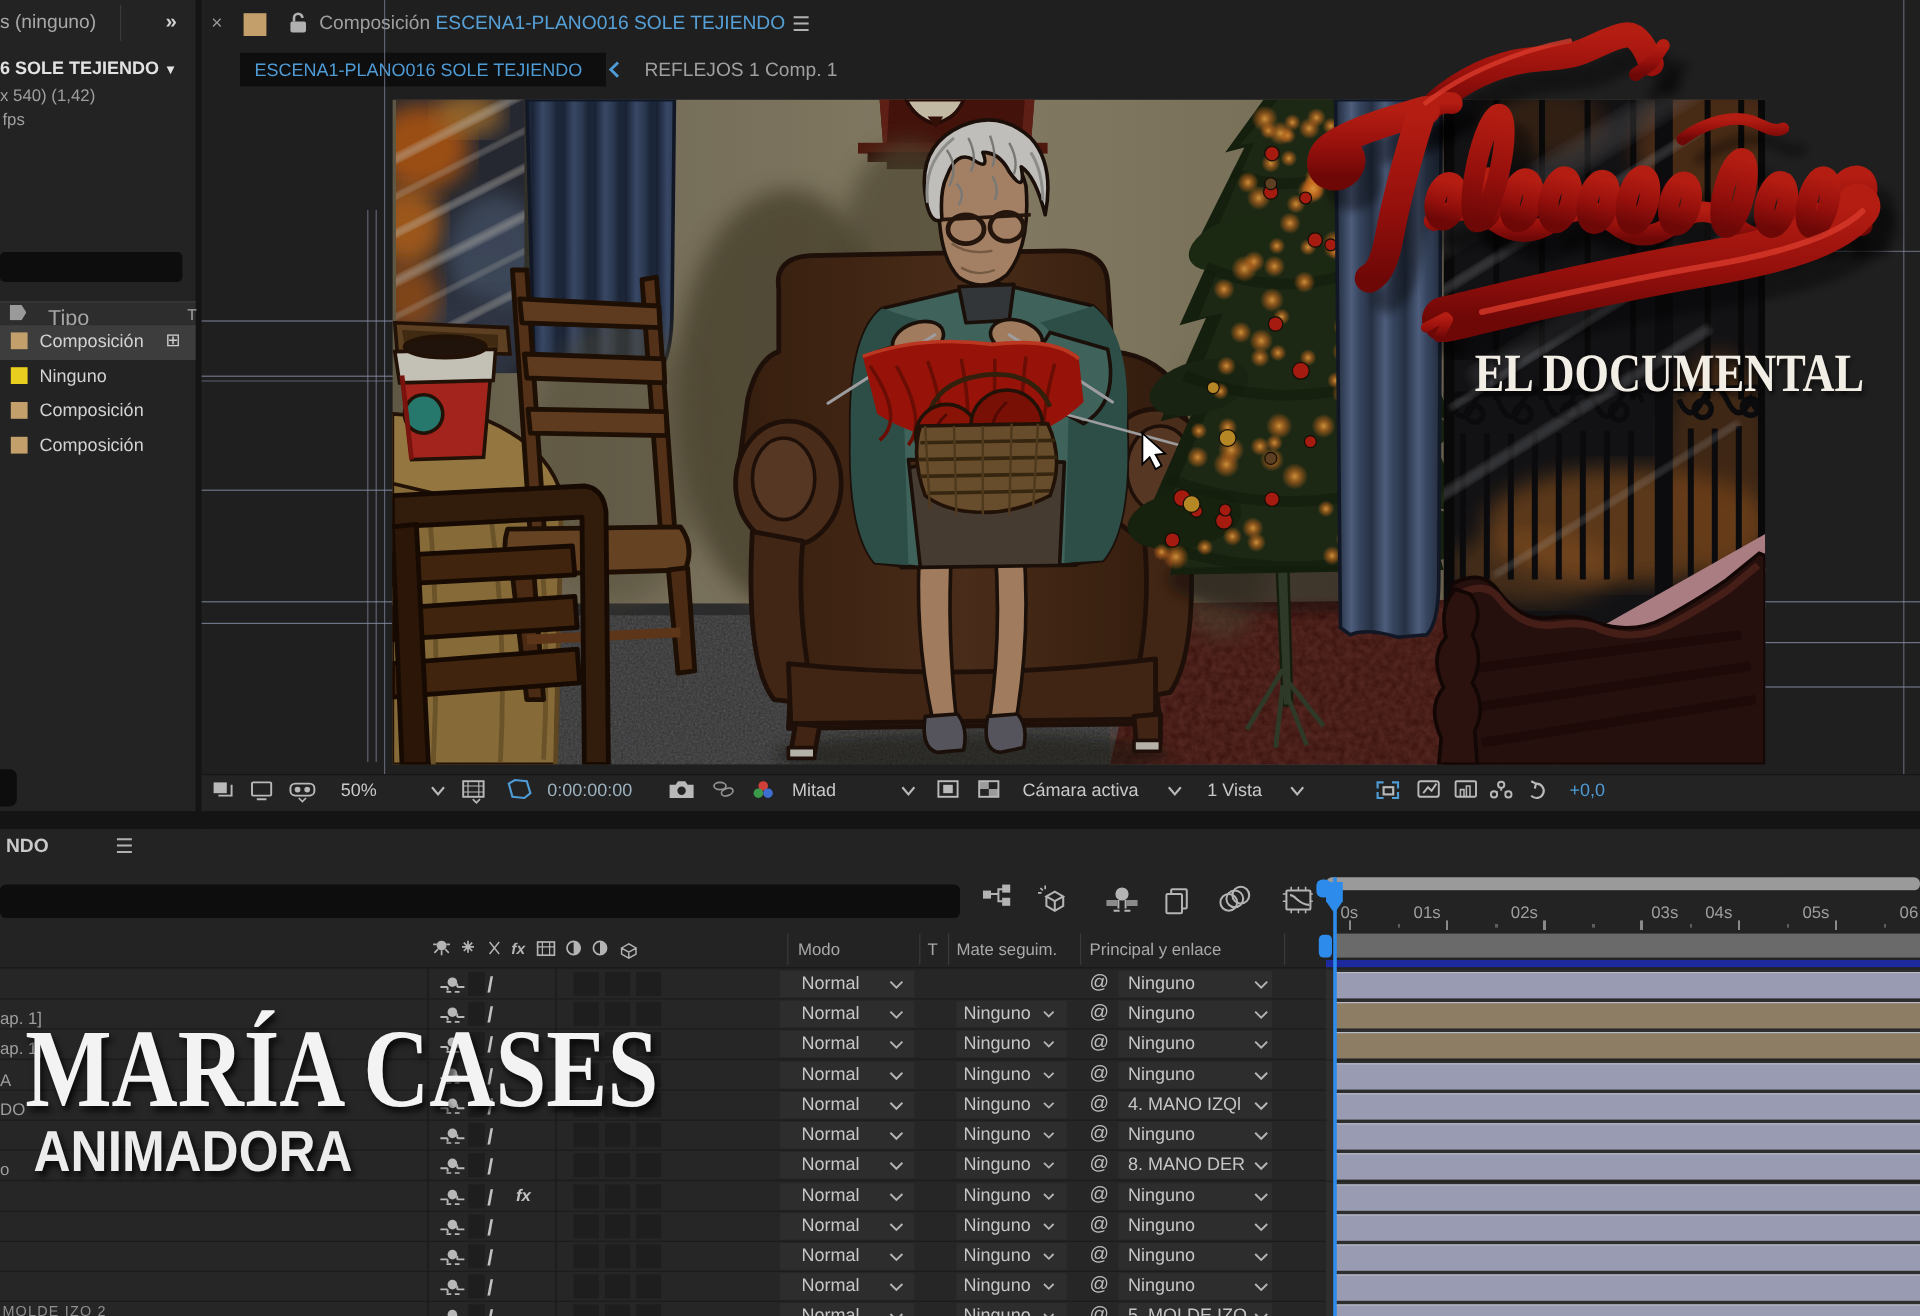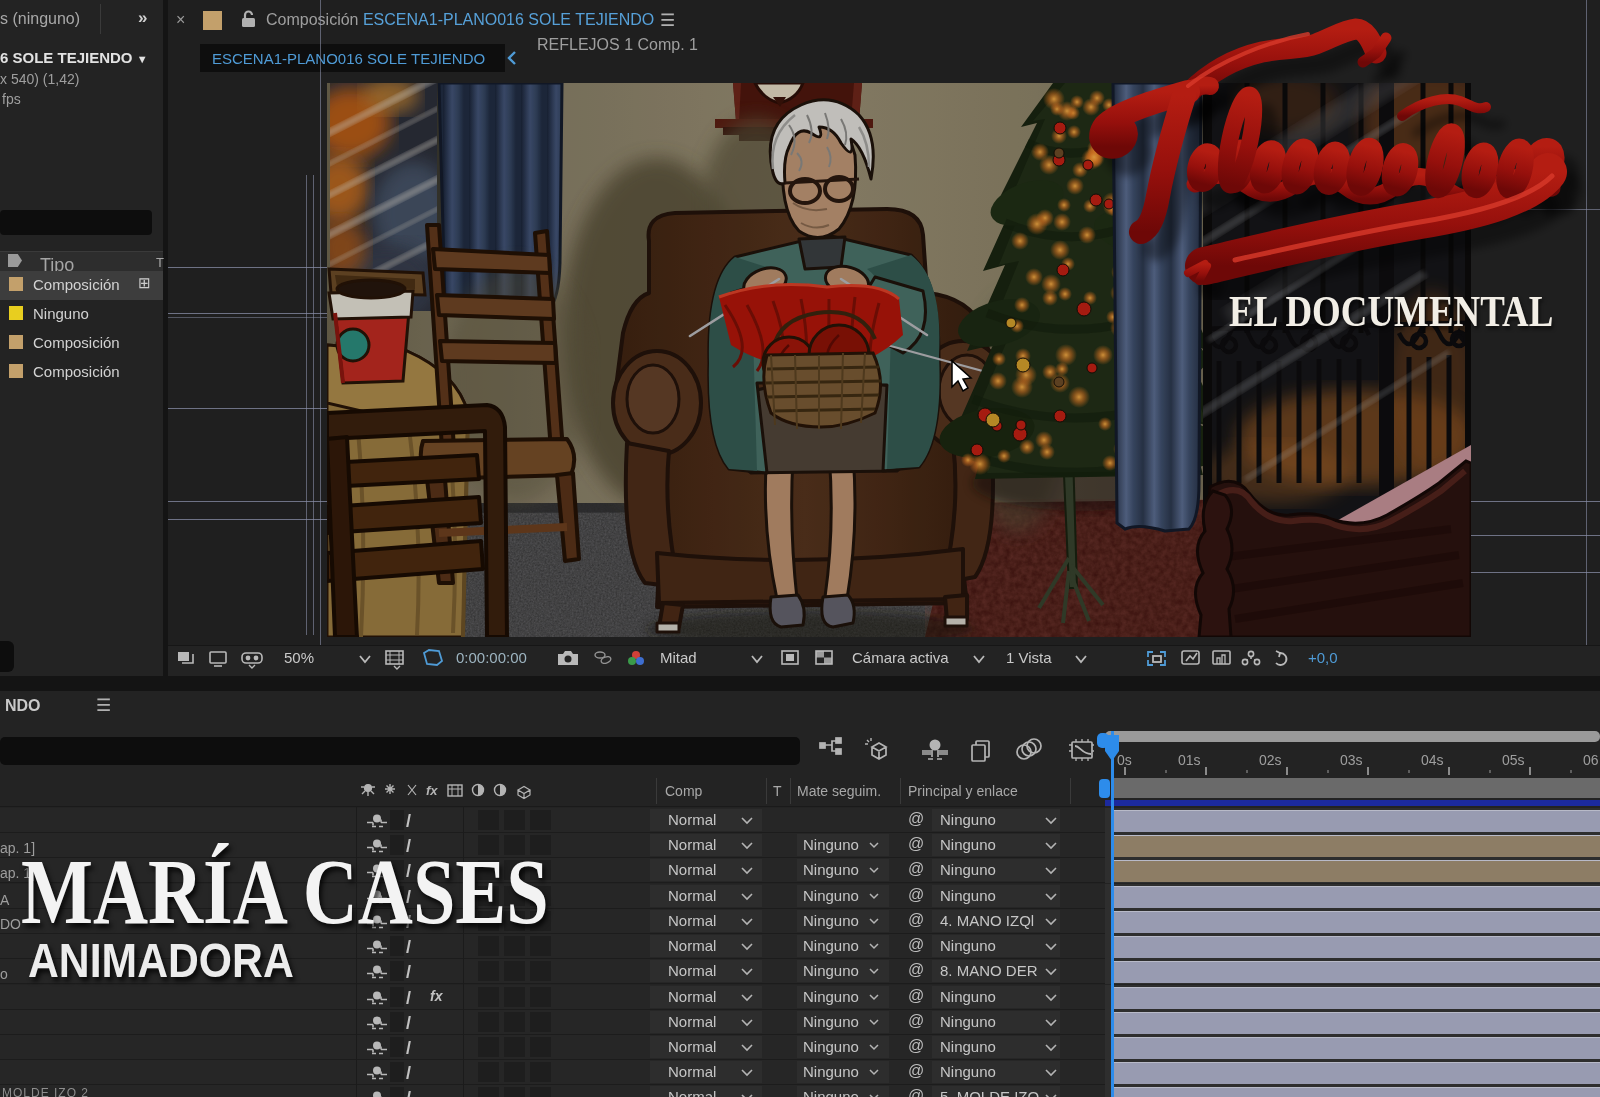--- a/index.html
+++ b/index.html
@@ -50,21 +50,21 @@
     <path d="M5,9 V6 a3.5,3.5 0 0 1 7,0" fill="none" stroke="#b0b0b0" stroke-width="2.2"></path>
   </svg>
   <div class="abs txt" style="left:266px;top:11px;font-size:16px;color:#9f9f9f;">Composición <span style="color:#56a0d8;">ESCENA1-PLANO016 SOLE TEJIENDO</span></div>
   <div class="abs txt" style="left:660px;top:10px;font-size:17px;color:#b0b0b0;">☰</div>
 
   <div class="abs" style="left:200px;top:44px;width:305px;height:28px;background:#0e0e0e;"></div>
   <div class="abs txt" style="left:212px;top:50px;font-size:15px;color:#4f9bd6;">ESCENA1-PLANO016 SOLE TEJIENDO</div>
   <svg class="abs" style="left:505px;top:50px;" width="14" height="16" viewBox="0 0 14 16">
       <path d="M10,2 L4,8 L10,14" fill="none" stroke="#4f9bd6" stroke-width="2.4"></path>
     </svg>
-  <div class="abs txt" style="left:537px;top:36px;font-size:16px;color:#9f9f9f;">REFLEJOS 1 Comp. 1</div>
+  <div class="abs txt" style="left:537px;top:50px;font-size:16px;color:#9f9f9f;">REFLEJOS 1 Comp. 1</div>
 
   <div class="abs" style="left:168px;top:267px;width:160px;height:1px;background:#8a8fa8;opacity:.75;"></div>
   <div class="abs" style="left:168px;top:313px;width:160px;height:1px;background:#8a8fa8;opacity:.75;"></div>
   <div class="abs" style="left:168px;top:317px;width:160px;height:1px;background:#8a8fa8;opacity:.5;"></div>
   <div class="abs" style="left:168px;top:408px;width:160px;height:1px;background:#8a8fa8;opacity:.75;"></div>
   <div class="abs" style="left:168px;top:501px;width:160px;height:1px;background:#8a8fa8;opacity:.75;"></div>
   <div class="abs" style="left:168px;top:519px;width:160px;height:1px;background:#8a8fa8;opacity:.75;"></div>
   <div class="abs" style="left:306px;top:175px;width:1px;height:460px;background:#8a8fa8;opacity:.6;"></div>
   <div class="abs" style="left:313px;top:175px;width:1px;height:460px;background:#8a8fa8;opacity:.6;"></div>
   <div class="abs" style="left:320px;top:0px;width:1px;height:645px;background:#8a8fa8;opacity:.6;"></div>
@@ -603,21 +603,21 @@
       <path d="M265,11 C270,11 272,19 281,19" stroke-width="1.8"></path>
       <path d="M266,4 v3 M272,4 v3 M278,4 v3 M266,23 v3 M272,23 v3 M278,23 v3 M259,10 h3 M259,16 h3 M284,10 h-2 M284,16 h-2" stroke-width="1.3"></path>
     </g>
   </svg>
 
   <div class="abs" style="left:1105px;top:731px;width:495px;height:11px;background:#9a9a9a;border-radius:5px;"></div>
   <div class="abs" style="left:1105px;top:742px;width:495px;height:33px;background:#232323;"></div>
   <div class="abs txt" style="left:1117px;top:752px;font-size:14px;color:#9e9e9e;">0s</div>
   <div class="abs txt" style="left:1178px;top:752px;font-size:14px;color:#9e9e9e;">01s</div>
   <div class="abs txt" style="left:1259px;top:752px;font-size:14px;color:#9e9e9e;">02s</div>
-  <div class="abs txt" style="left:1340px;top:752px;font-size:14px;color:#9e9e9e;">03s</div>
+  <div class="abs txt" style="left:1376px;top:752px;font-size:14px;color:#9e9e9e;">03s</div>
   <div class="abs txt" style="left:1421px;top:752px;font-size:14px;color:#9e9e9e;">04s</div>
   <div class="abs txt" style="left:1502px;top:752px;font-size:14px;color:#9e9e9e;text-align:right;">05s</div>
   <div class="abs txt" style="left:1583px;top:752px;font-size:14px;color:#9e9e9e;">06</div>
   <div class="abs" style="left:1124px;top:767px;width:476px;height:8px;background-image:repeating-linear-gradient(to right,#8a8a8a 0 2px,transparent 2px 81px);"></div>
   <div class="abs" style="left:1165px;top:770px;width:435px;height:3px;background-image:repeating-linear-gradient(to right,#5e5e5e 0 2px,transparent 2px 81px);"></div>
 
   <div class="abs" style="left:1113px;top:778px;width:487px;height:20px;background:#6a6a6a;"></div>
   <div class="abs" style="left:1105px;top:800px;width:495px;height:6px;background:#1c2a9e;"></div>
 
   <div class="abs" style="left:0px;top:775px;width:1105px;height:31px;background:#232323;border-bottom:1px solid #1a1a1a;"></div>
@@ -630,21 +630,21 @@
       <text x="66" y="14" font-size="13" font-style="italic" font-weight="bold" fill="#b4b4b4" stroke="none">fx</text>
       <rect x="88" y="4" width="14" height="11"></rect>
         <path d="M88,8 h14 M92,4 v11 M98,4 v11" stroke-width="1"></path>
       <circle cx="118" cy="9" r="5.5"></circle>
         <path d="M118,3.5 a5.5,5.5 0 0 1 0,11 Z" fill="#b4b4b4" stroke="none"></path>
       <circle cx="140" cy="9" r="5.5"></circle>
         <path d="M140,3.5 a5.5,5.5 0 0 1 0,11" fill="#b4b4b4" stroke="none"></path>
       <path d="M158,9 l6,-3.5 l6,3.5 l-6,3.5 Z M158,9 v5 l6,3.5 l6,-3.5 v-5 M164,12.5 v5" stroke-width="1.2"></path>
     </g>
   </svg>
-  <div class="abs txt" style="left:665px;top:783px;font-size:14px;color:#a8a8a8;">Comp</div>
+  <div class="abs txt" style="left:665px;top:783px;font-size:14px;color:#a8a8a8;">Modo</div>
   <div class="abs txt" style="left:773px;top:783px;font-size:14px;color:#a8a8a8;">T</div>
   <div class="abs txt" style="left:797px;top:783px;font-size:14px;color:#a8a8a8;">Mate seguim.</div>
   <div class="abs txt" style="left:908px;top:783px;font-size:14px;color:#a8a8a8;">Principal y enlace</div>
   <div class="abs" style="left:656px;top:778px;width:1px;height:26px;background:#3a3a3a;"></div>
   <div class="abs" style="left:766px;top:778px;width:1px;height:26px;background:#3a3a3a;"></div>
   <div class="abs" style="left:790px;top:778px;width:1px;height:26px;background:#3a3a3a;"></div>
   <div class="abs" style="left:900px;top:778px;width:1px;height:26px;background:#3a3a3a;"></div>
   <div class="abs" style="left:1070px;top:778px;width:1px;height:26px;background:#3a3a3a;"></div>
 <div class="abs" style="left:0;top:806px;width:1600px;height:291px;overflow:hidden;">
 

